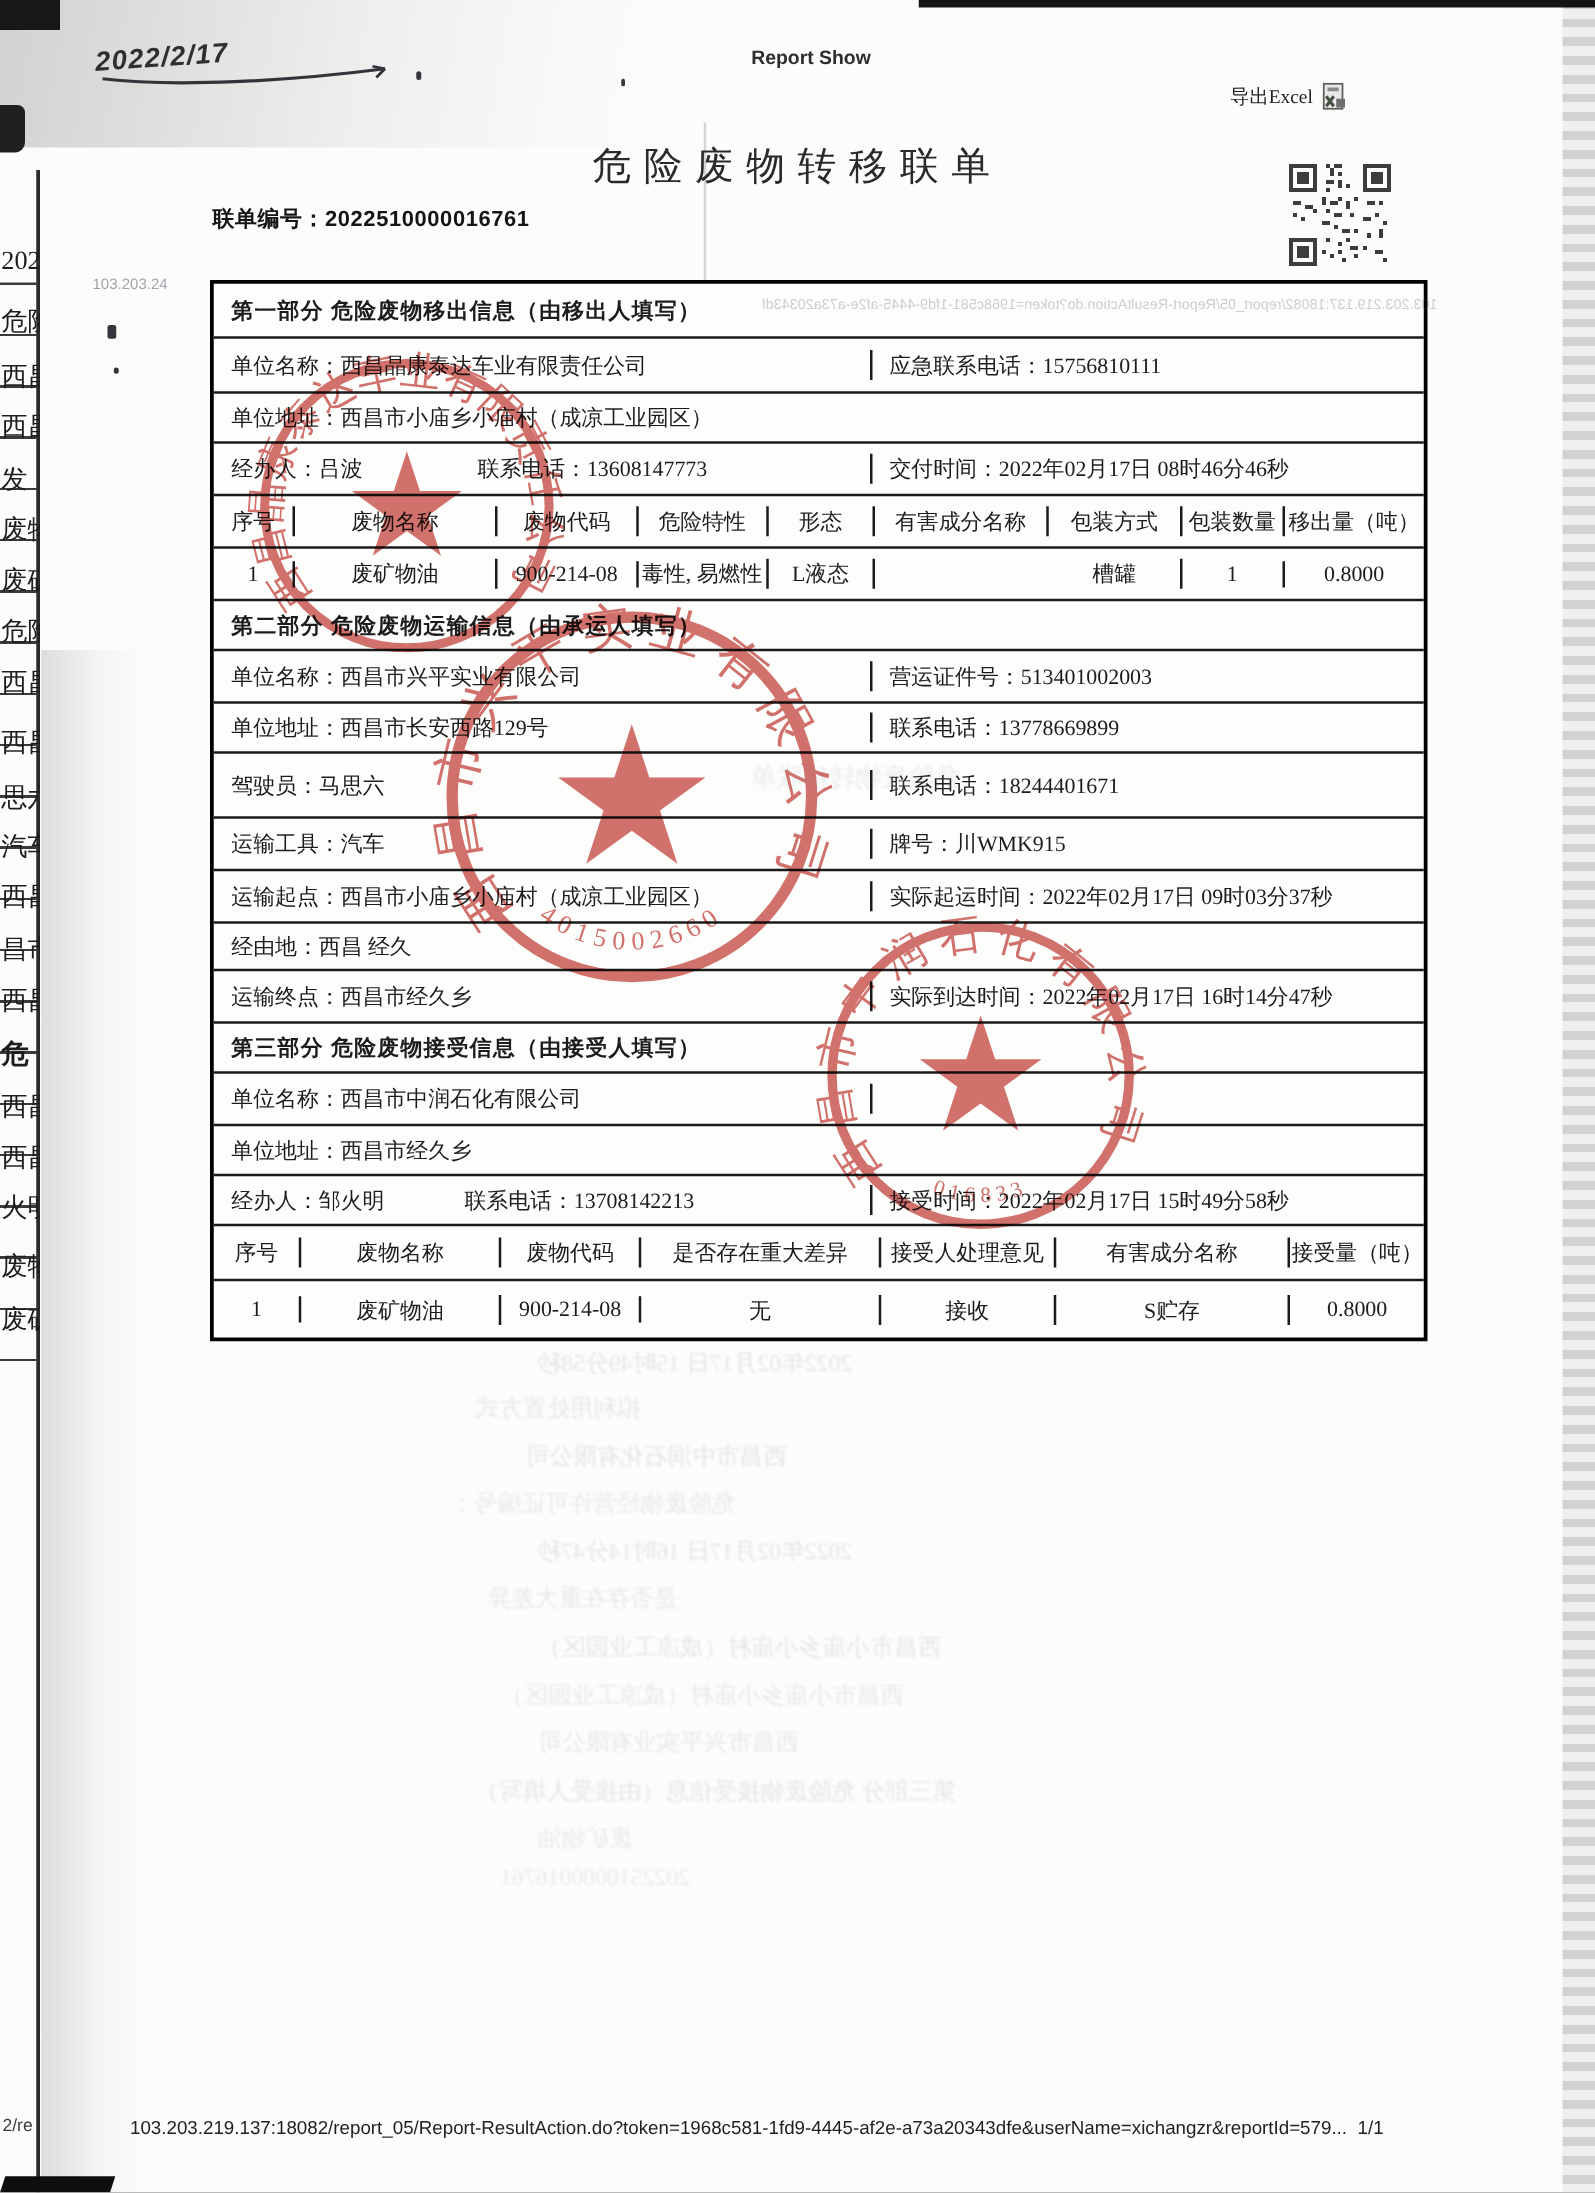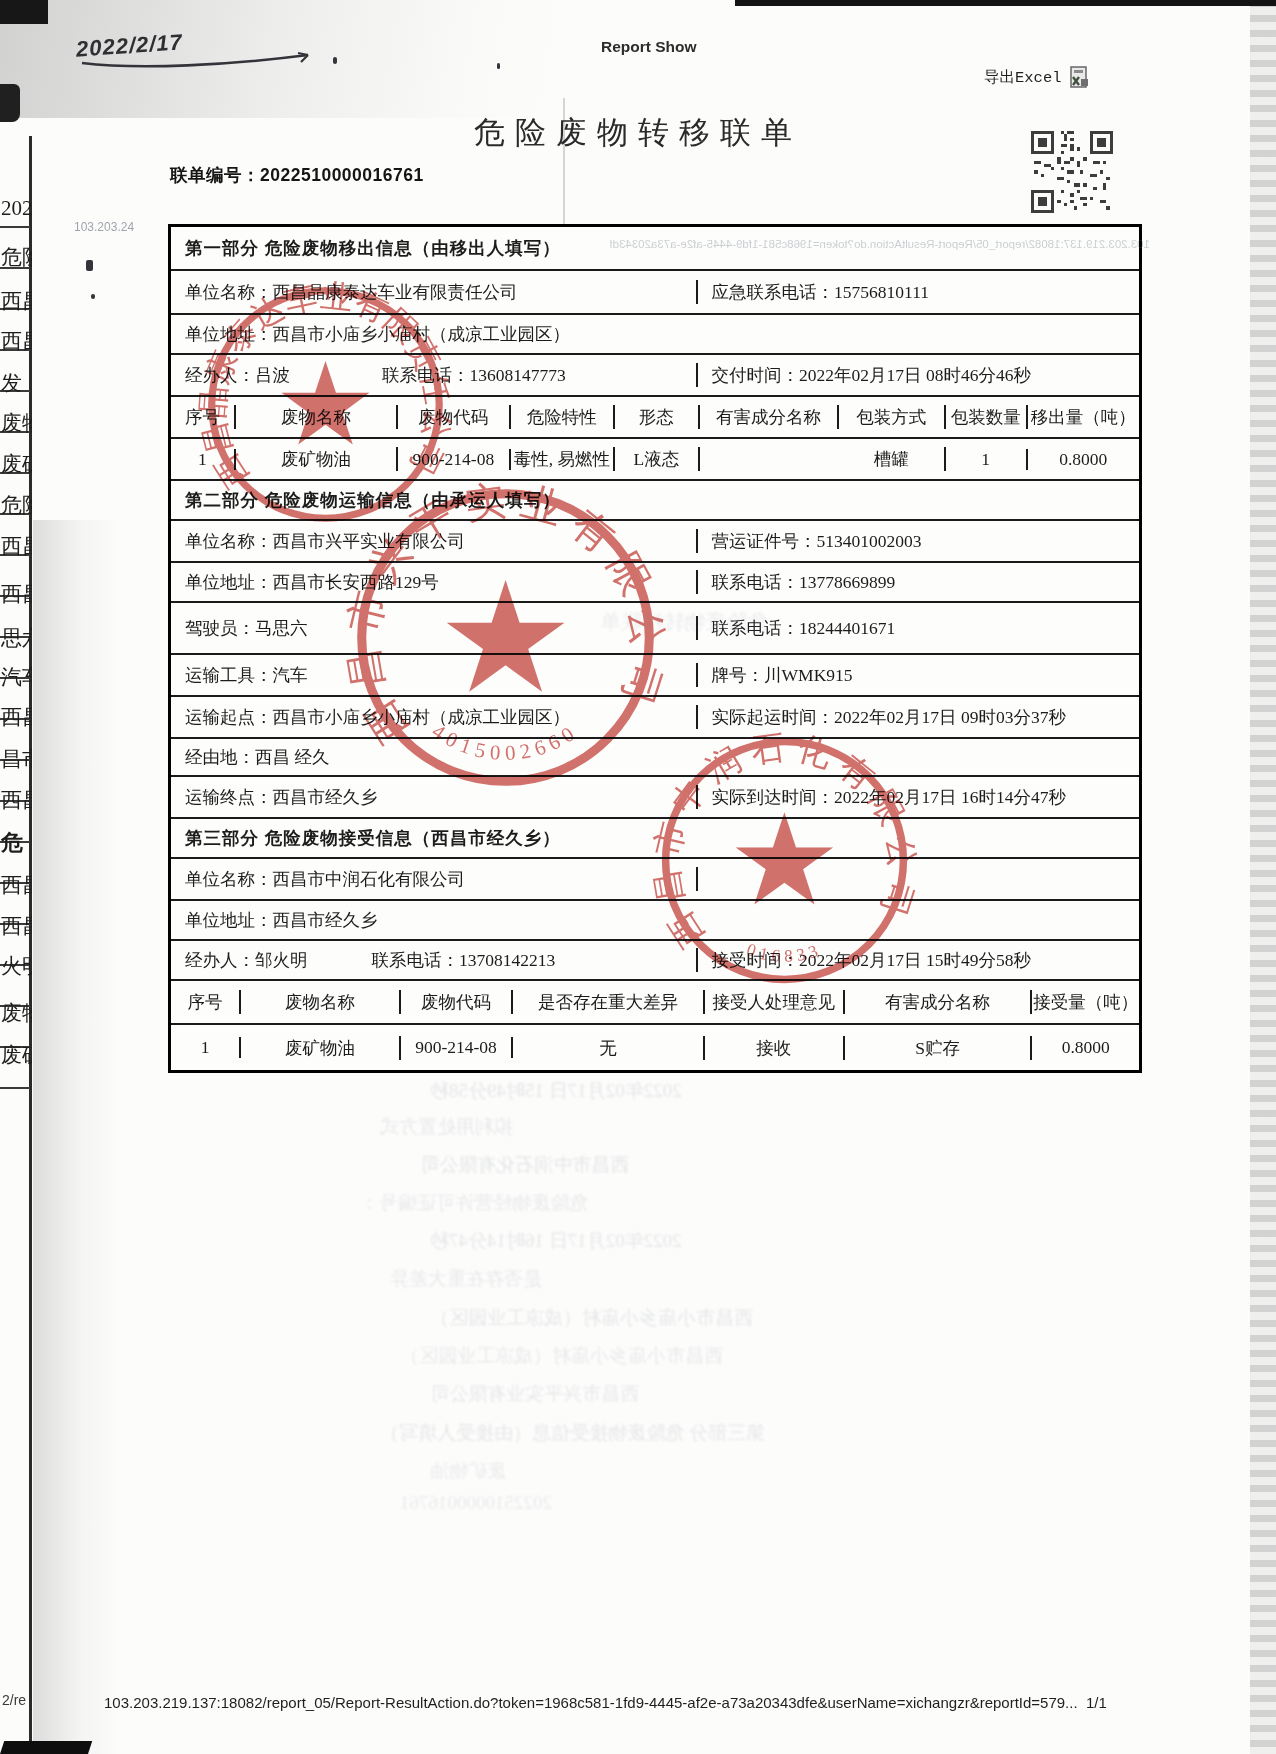--- a/index.html
+++ b/index.html
@@ -21,21 +21,21 @@
   .blob-bl{position:absolute;left:0;top:1741px;width:88px;height:13px;background:#0e0e0e;transform:skewX(-18deg);transform-origin:left bottom;}
   .crease-v{position:absolute;left:563px;top:98px;width:2px;height:126px;background:rgba(140,140,140,.35);}
   .speck{position:absolute;background:#34343a;border-radius:2px;}
   
   .hdr-date{position:absolute;left:76px;top:33px;font-family:"Liberation Sans",sans-serif;
     font-style:italic;font-size:22px;font-weight:700;color:#2f2f33;transform:rotate(-4deg);letter-spacing:1px;}
   .hdr-stroke{position:absolute;left:80px;top:42px;}
   .hdr-title{position:absolute;left:601px;top:38px;font-family:"Liberation Sans",sans-serif;
     font-size:15.5px;font-weight:700;color:#2d2d2d;}
   .export{position:absolute;left:984px;top:66px;display:flex;align-items:center;gap:6px;cursor:pointer;}
-  .export span{font-family:Liberation Mono, monospace;font-size:15.5px;color:#1f1f1f;}
+  .export span{font-family:Liberation Serif, serif;font-size:15.5px;color:#1f1f1f;}
   .doc-title{position:absolute;left:0;right:0;top:112px;text-align:center;
     font-size:31px;letter-spacing:10px;color:#2a2a2a;}
   .qr{position:absolute;left:1028px;top:131px;}
   .manifest{position:absolute;left:170px;top:163px;font-family:"Liberation Sans",sans-serif;
     font-size:17.5px;font-weight:700;color:#151515;letter-spacing:.5px;}
   
   .form-table{position:absolute;left:168px;top:224px;width:968px;border:3px solid #000000;
     background:rgba(255,255,255,.35);font-size:17.5px;}
   .tr{display:flex;border-bottom:2px solid #1b1b1b;align-items:center;box-sizing:border-box;}
   .tr:last-child{border-bottom:none;}
@@ -295,21 +295,21 @@
       <div class="cl">
         <span>运输终点：</span>
           <span>西昌市经久乡</span>
       </div>
       <div class="cr">
         <span>实际到达时间：</span>
           <span>2022年02月17日  16时14分47秒</span>
       </div>
     </div>
 
-    <div class="tr sec" style="height:40px">第三部分 危险废物接受信息（西昌市经久乡）</div>
+    <div class="tr sec" style="height:40px">第三部分 危险废物接受信息（由接受人填写）</div>
 
     <div class="tr" style="height:42px">
       <div class="cl">
         <span>单位名称：</span>
           <span>西昌市中润石化有限公司</span>
       </div>
     </div>
 
     <div class="tr full" style="height:40px">
       <span>单位地址：</span>

